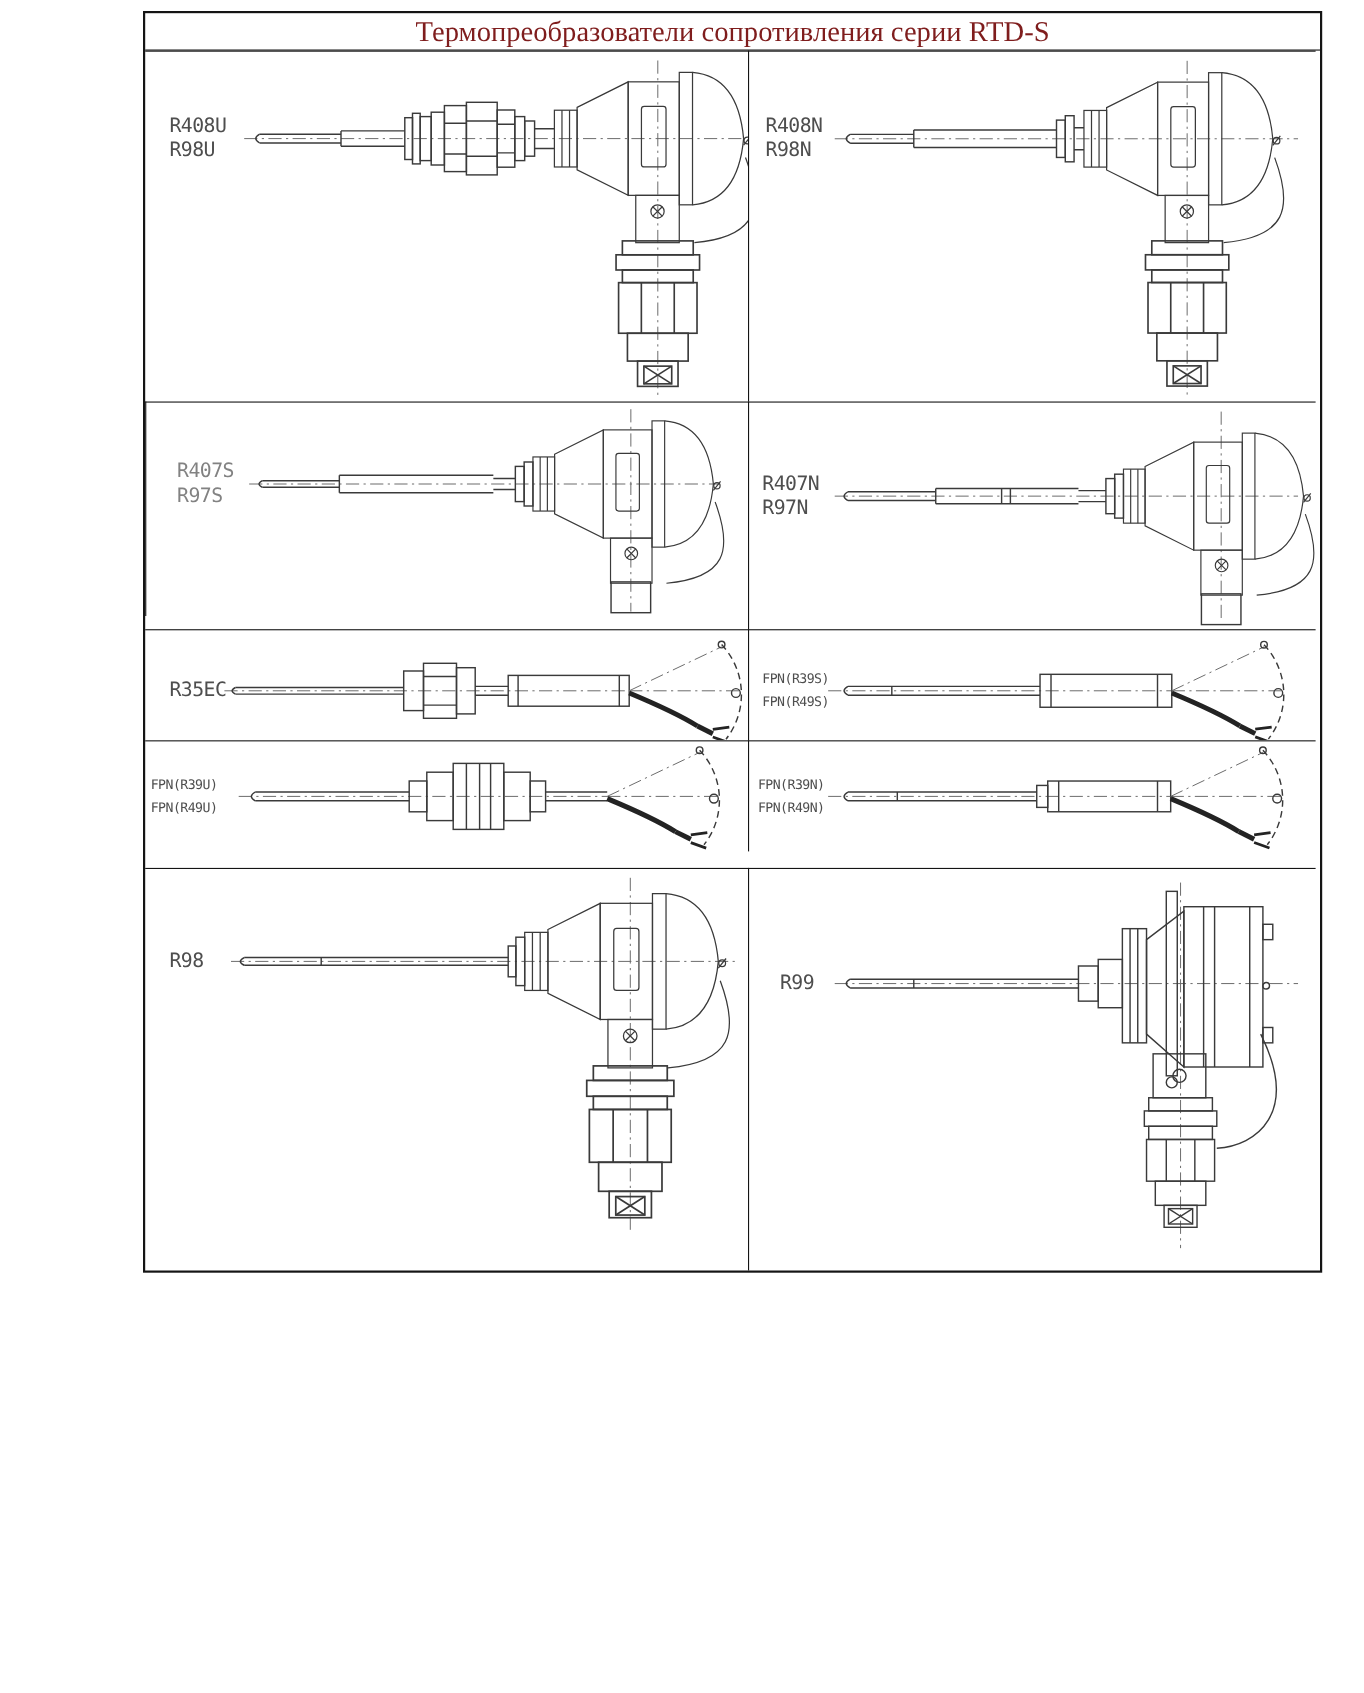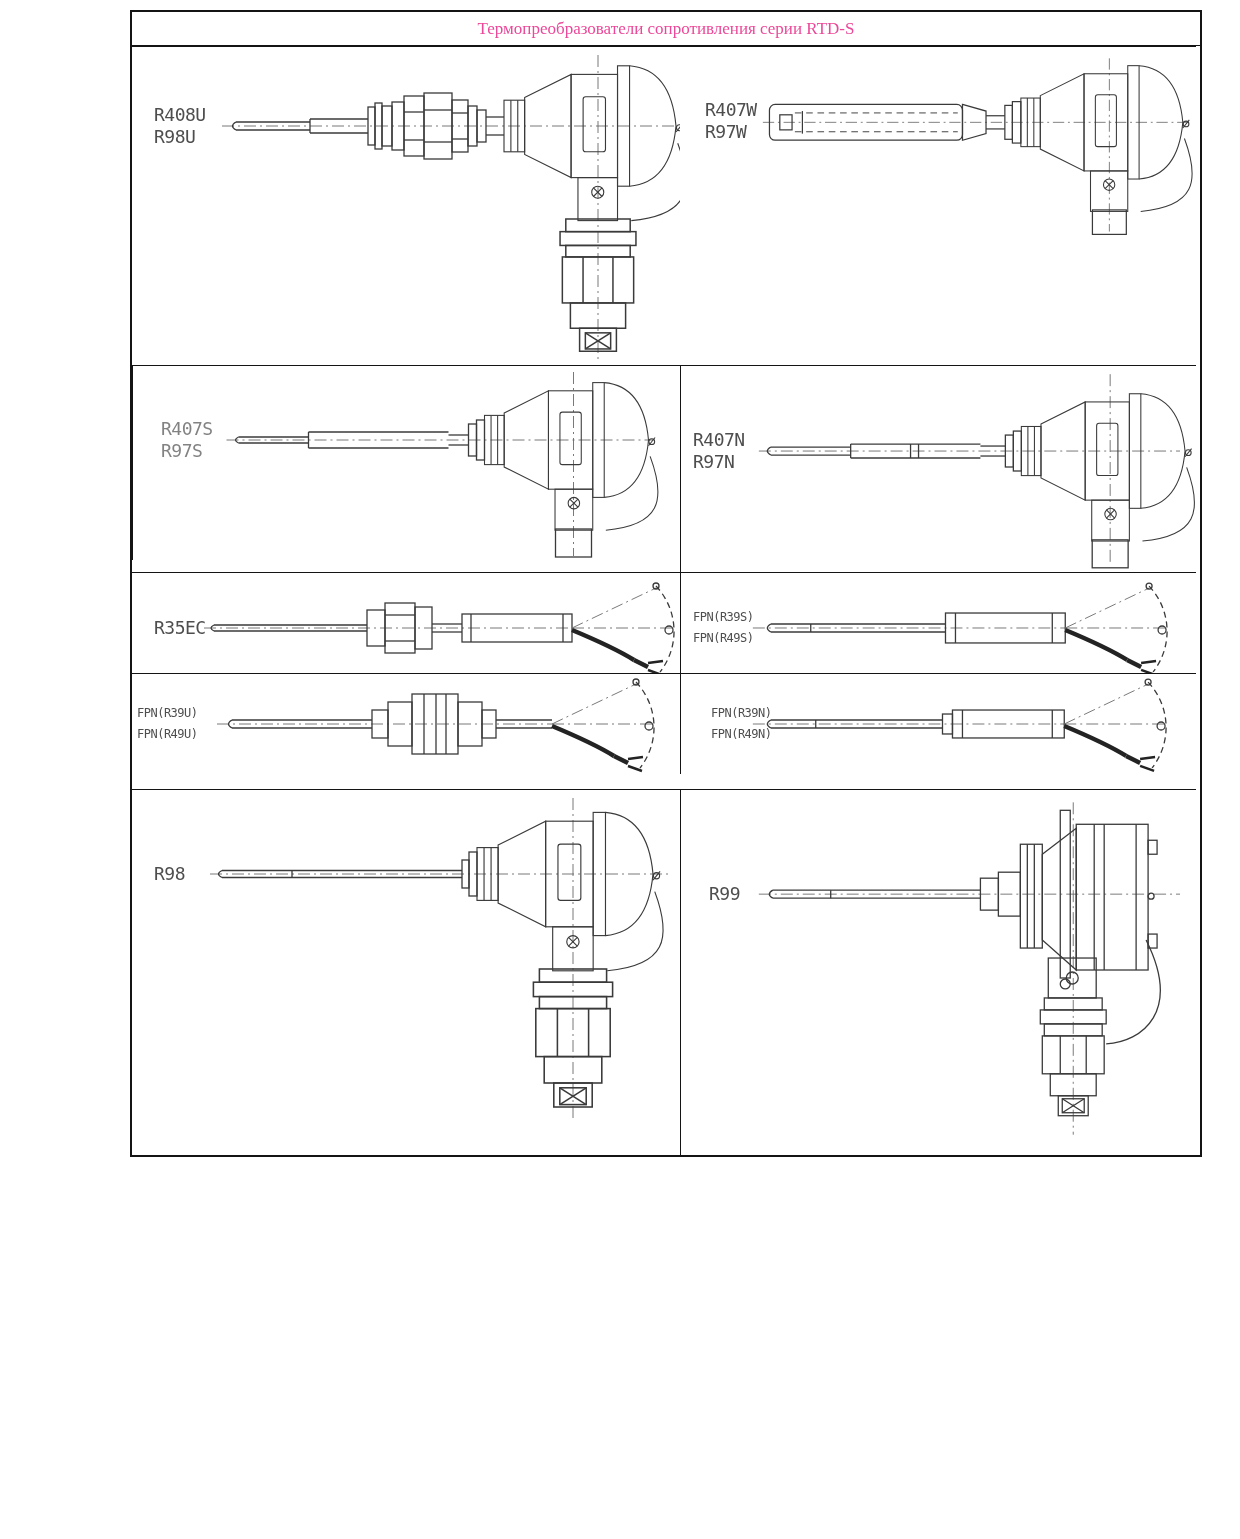--- a/index.html
+++ b/index.html
@@ -1,20 +1,20 @@
 <!DOCTYPE html>
 <html><head>
 <meta charset="utf-8">
 <style>
   html,body{margin:0;padding:0;background:#ffffff;}
   .page{position:relative;width:1240px;height:1539px;background:#fff;overflow:hidden;
         font-family:"Liberation Sans",sans-serif;}
   .tbl{position:absolute;left:130px;top:10px;width:1068px;border:2px solid #141414;background:#fff;}
   .title-row{height:33px;border-bottom:1.5px solid #141414;display:flex;align-items:center;justify-content:center;}
-  .title{font-family:"Liberation Serif",serif;font-size:17px;color:#ec4899;}
+  .title{font-family:"Liberation Serif",serif;font-size:26px;color:#7f1d1d;}
   .grid{display:grid;grid-template-columns:548px 516px;border-radius:15px;}
   .cell{position:relative;border-top:1.5px solid #141414;overflow:hidden;}
   .c-r{border-left:1.5px solid #141414;}
   .r1{height:318px;} .r2{height:194px;} .r3{height:206px;} .r4{height:100px;}
   .r5{height:100px;} .r6{height:190px;} .r7{height:365px;margin-top:15px;}
   .lbl{position:absolute;font-family:"DejaVu Sans Mono",monospace;font-size:18px;line-height:22px;
        letter-spacing:-0.5px;color:#4e4e4e;white-space:pre-line;}
   .lbl.small{font-size:12px;line-height:21px;}
   .lbl.faded{opacity:.7;}
   svg.draw{position:absolute;inset:0;width:100%;height:100%;stroke:#3a3a3a;fill:none;stroke-width:1.3;}
@@ -150,41 +150,41 @@
             <rect x="243" y="56" width="7" height="46"></rect>
           <use href="#hexu" transform="translate(250,79)"></use>
           <line x1="354" y1="70" x2="372" y2="70"></line>
             <line x1="354" y1="88" x2="372" y2="88"></line>
           <use href="#head" transform="translate(372,79) scale(0.86)"></use>
           <use href="#plug" transform="translate(466,172) scale(1.15)"></use>
         </svg>
         <div class="lbl" style="left:22px;top:57px">R408U
 R98U</div>
       </div>
-
-      <div class="cell c-l r2">
-        <svg class="draw" viewBox="0 0 548 194">
-          <line class="cl" x1="88" y1="74" x2="540" y2="74"></line>
-          <line class="cl" x1="456" y1="6" x2="456" y2="190"></line>
-          <rect x="95" y="55" width="205" height="38" rx="6"></rect>
-          <rect x="106" y="66" width="13" height="16"></rect>
-          <line x1="130" y1="62" x2="130" y2="86"></line>
-          <line class="dash" x1="122" y1="64" x2="295" y2="64"></line>
-          <line class="dash" x1="122" y1="84" x2="295" y2="84"></line>
-          <polygon points="300,55 325,62 325,86 300,93"></polygon>
-          <line x1="325" y1="67" x2="345" y2="67"></line>
-            <line x1="325" y1="81" x2="345" y2="81"></line>
-          <rect x="345" y="56" width="8" height="36"></rect>
-            <rect x="353" y="52" width="9" height="44"></rect>
-          <use href="#head" transform="translate(362,74) scale(0.86)"></use>
-          <rect x="438" y="167" width="36" height="26"></rect>
-        </svg>
-        <div class="lbl" style="left:25px;top:52px">R407W
-R97W</div>
-      </div>
+      <div class="cell c-r r1 row1">
+        <svg class="draw" viewBox="0 0 516 318">
+          <line class="cl" x1="78" y1="79" x2="500" y2="79"></line>
+          <line class="cl" x1="399" y1="8" x2="399" y2="312"></line>
+          <path d="M92,75 Q85,79 92,83"></path>
+          <line x1="92" y1="75" x2="150" y2="75"></line>
+            <line x1="92" y1="83" x2="150" y2="83"></line>
+          <line x1="150" y1="71" x2="150" y2="87"></line>
+          <line x1="150" y1="71" x2="280" y2="71"></line>
+            <line x1="150" y1="87" x2="280" y2="87"></line>
+          <rect x="280" y="62" width="8" height="34"></rect>
+            <rect x="288" y="58" width="8" height="42"></rect>
+          <line x1="296" y1="69" x2="305" y2="69"></line>
+            <line x1="296" y1="89" x2="305" y2="89"></line>
+          <use href="#head" transform="translate(305,79) scale(0.86)"></use>
+          <use href="#plug" transform="translate(399,172) scale(1.15)"></use>
+        </svg>
+        <div class="lbl" style="left:15px;top:57px">R408N
+R98N</div>
+      </div>
+
       <div class="cell c-r r2">
         <svg class="draw" viewBox="0 0 516 194">
           <line class="cl" x1="78" y1="74" x2="505" y2="74"></line>
           <line class="cl" x1="425" y1="6" x2="425" y2="190"></line>
           <path d="M90,71 Q84,74 90,77"></path>
           <line x1="90" y1="71" x2="160" y2="71"></line>
             <line x1="90" y1="77" x2="160" y2="77"></line>
           <line x1="160" y1="66" x2="160" y2="82"></line>
           <line x1="160" y1="66" x2="300" y2="66"></line>
             <line x1="160" y1="82" x2="300" y2="82"></line>
@@ -283,21 +283,21 @@
           <path d="M90,46 Q83,50 90,54"></path>
           <line x1="90" y1="46" x2="262" y2="46"></line>
             <line x1="90" y1="54" x2="262" y2="54"></line>
           <line x1="135" y1="46" x2="135" y2="54"></line>
           <rect x="262" y="40" width="10" height="20"></rect>
           <rect x="272" y="36" width="112" height="28"></rect>
           <line x1="282" y1="36" x2="282" y2="64"></line>
             <line x1="372" y1="36" x2="372" y2="64"></line>
           <use href="#fork" transform="translate(384,50)"></use>
         </svg>
-        <div class="lbl small" style="left:30px;top:29px">FPN(R39N)
+        <div class="lbl small" style="left:8px;top:29px">FPN(R39N)
 FPN(R49N)</div>
       </div>
 
 
       <div class="cell c-l r7">
         <svg class="draw" viewBox="0 0 548 365">
           <line class="cl" x1="78" y1="84" x2="540" y2="84"></line>
           <line class="cl" x1="441" y1="8" x2="441" y2="330"></line>
           <path d="M90,80.5 Q83,84 90,87.5"></path>
           <line x1="90" y1="80.5" x2="330" y2="80.5"></line>

